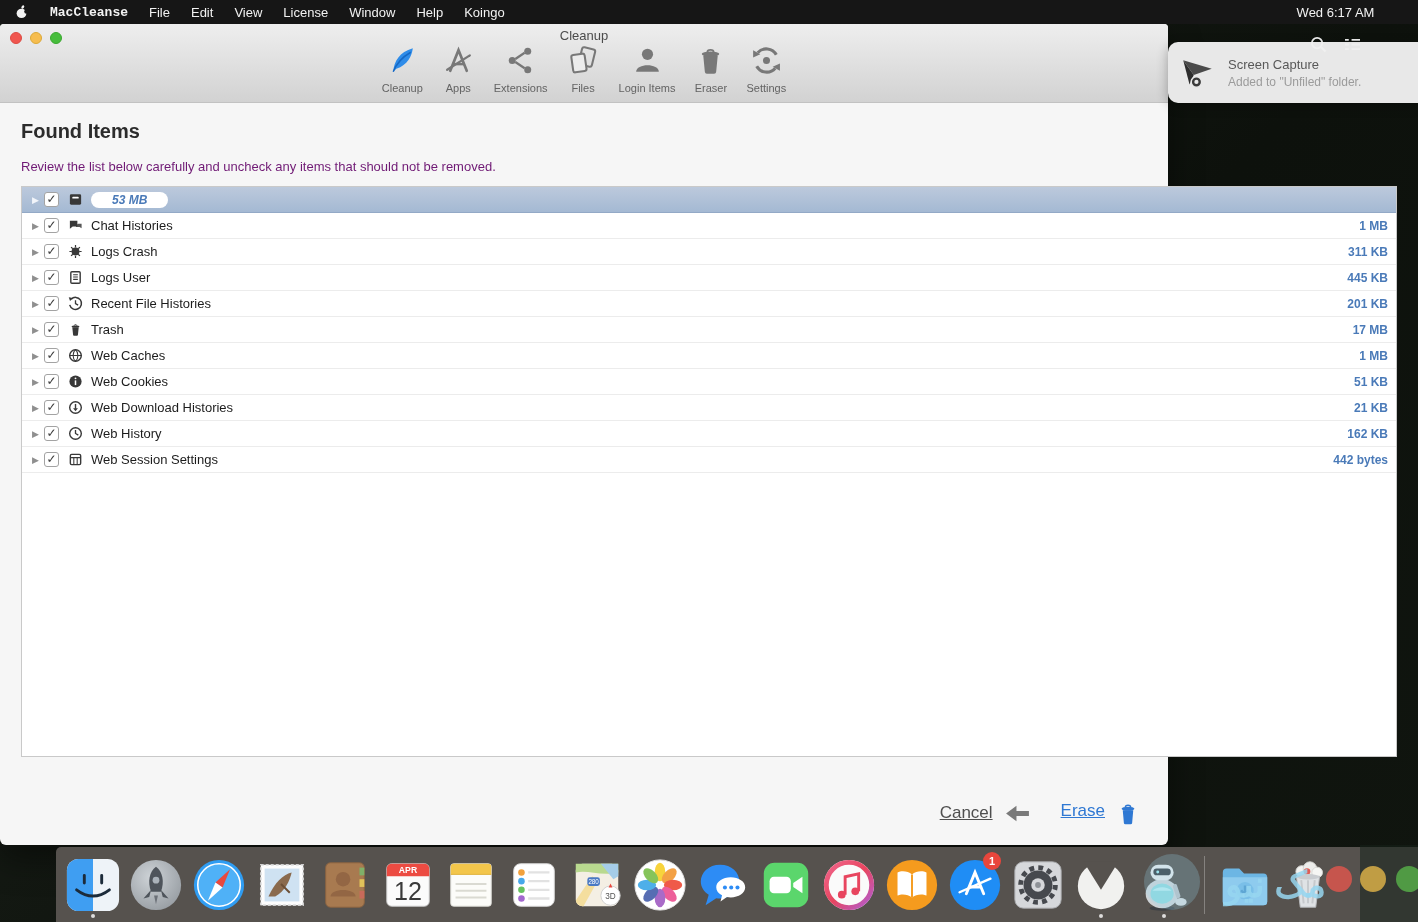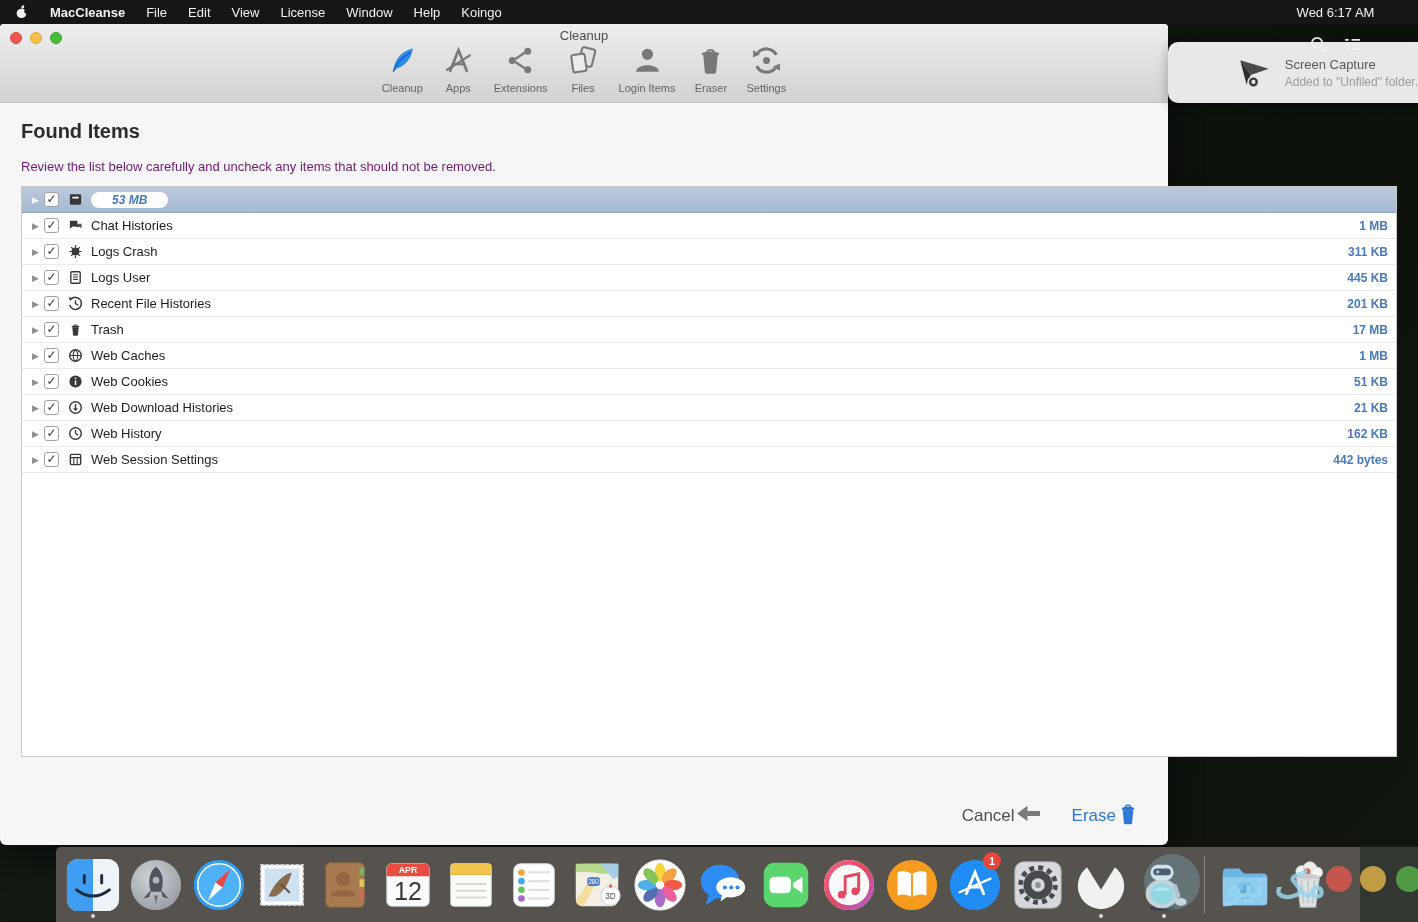--- a/index.html
+++ b/index.html
@@ -12,21 +12,21 @@
   body{
     width:1418px;height:922px;position:relative;overflow:hidden;
     font-family:"Liberation Sans",sans-serif;
     background:linear-gradient(135deg,#1d241c 0%,#0d110c 60%,#10150f 100%);
   }
   
   .menubar{position:absolute;top:0;left:0;right:0;height:24px;background:var(--menubar_bg);
     display:flex;justify-content:space-between;align-items:center;padding:0 14px;z-index:80;
     color:#f2f2f2;font-size:13px;}
   .menubar-left{display:flex;align-items:center;gap:21px;}
-  .mb-app{font-weight:bold;}
+  .mb-app{font-weight:bold;font-family:Liberation Mono, monospace;}
   .mb-item{cursor:default;}
   .menubar-right{display:flex;align-items:center;gap:16px;flex-direction:column;}
   .mb-ic{display:flex;align-items:center;}
   
   .window{position:absolute;top:24px;left:0;width:1168px;height:821px;background:#f6f6f6;
     border-radius:4px 4px 6px 6px;box-shadow:0 14px 34px rgba(0,0,0,.45);z-index:10;}
   .titlebar{position:absolute;top:0;left:0;right:0;height:79px;
     background:linear-gradient(#eeeeee,#d2d2d2);border-bottom:1px solid #abababa6;
     border-radius:4px 4px 0 0;}
   .traffic{position:absolute;top:8px;left:10px;display:flex;gap:8px;}
@@ -54,27 +54,27 @@
   .checkbox{width:15px;height:15px;background:#fff;border:1px solid #a3a3a3;border-radius:3px;
     margin-right:8px;font-size:12px;line-height:12px;text-align:center;color:#3d3d3d;cursor:default;}
   .row-icon{width:17px;height:16px;margin-right:7px;display:flex;align-items:center;justify-content:center;}
   .row-icon svg{width:15px;height:15px;}
   .row-label{flex:1;}
   .size{color:var(--size_text);font-weight:bold;font-size:12px;}
   .row.selected .size{background:#fff;border-radius:10px;padding:1px 21px;font-style:italic;}
   
   .footer-actions{position:absolute;right:28px;top:772px;height:40px;display:flex;
     align-items:center;gap:30px;font-size:17px;}
-  .btn{display:flex;align-items:center;cursor:default;}
+  .btn{display:flex;align-items:flex-start;gap:11px;cursor:default;text-decoration:underline;}
   .btn.cancel{color:#4f4f4f;}
   .btn.erase{color:var(--accent_blue);}
   
   .notification{position:absolute;top:42px;right:0;width:250px;height:61px;z-index:90;
     background:rgba(240,240,240,.97);border-radius:10px 0 0 10px;
-    box-shadow:0 3px 12px rgba(0,0,0,.3);display:flex;align-items:center;padding-left:11px;justify-content:flex-end;}
+    box-shadow:0 3px 12px rgba(0,0,0,.3);display:flex;align-items:center;padding-left:11px;}
   .notif-icon{width:38px;height:38px;margin-right:11px;flex:0 0 auto;}
   .notif-title{font-size:13px;color:#585858;}
   .notif-msg{font-size:12px;color:#9b9b9b;margin-top:3px;}
   
   .dock{position:absolute;left:56px;right:0;bottom:0;height:75px;background:var(--dock_bg);
     border-radius:5px 0 0 0;display:flex;align-items:center;padding:0 4px 0 8px;gap:5px;z-index:40;}
   .dock-app{width:58px;height:66px;position:relative;display:flex;align-items:center;
     justify-content:center;cursor:default;}
   .dock-app svg{width:56px;height:56px;}
   .dock-app.running::after{content:'';position:absolute;bottom:0;left:50%;transform:translateX(-50%);

